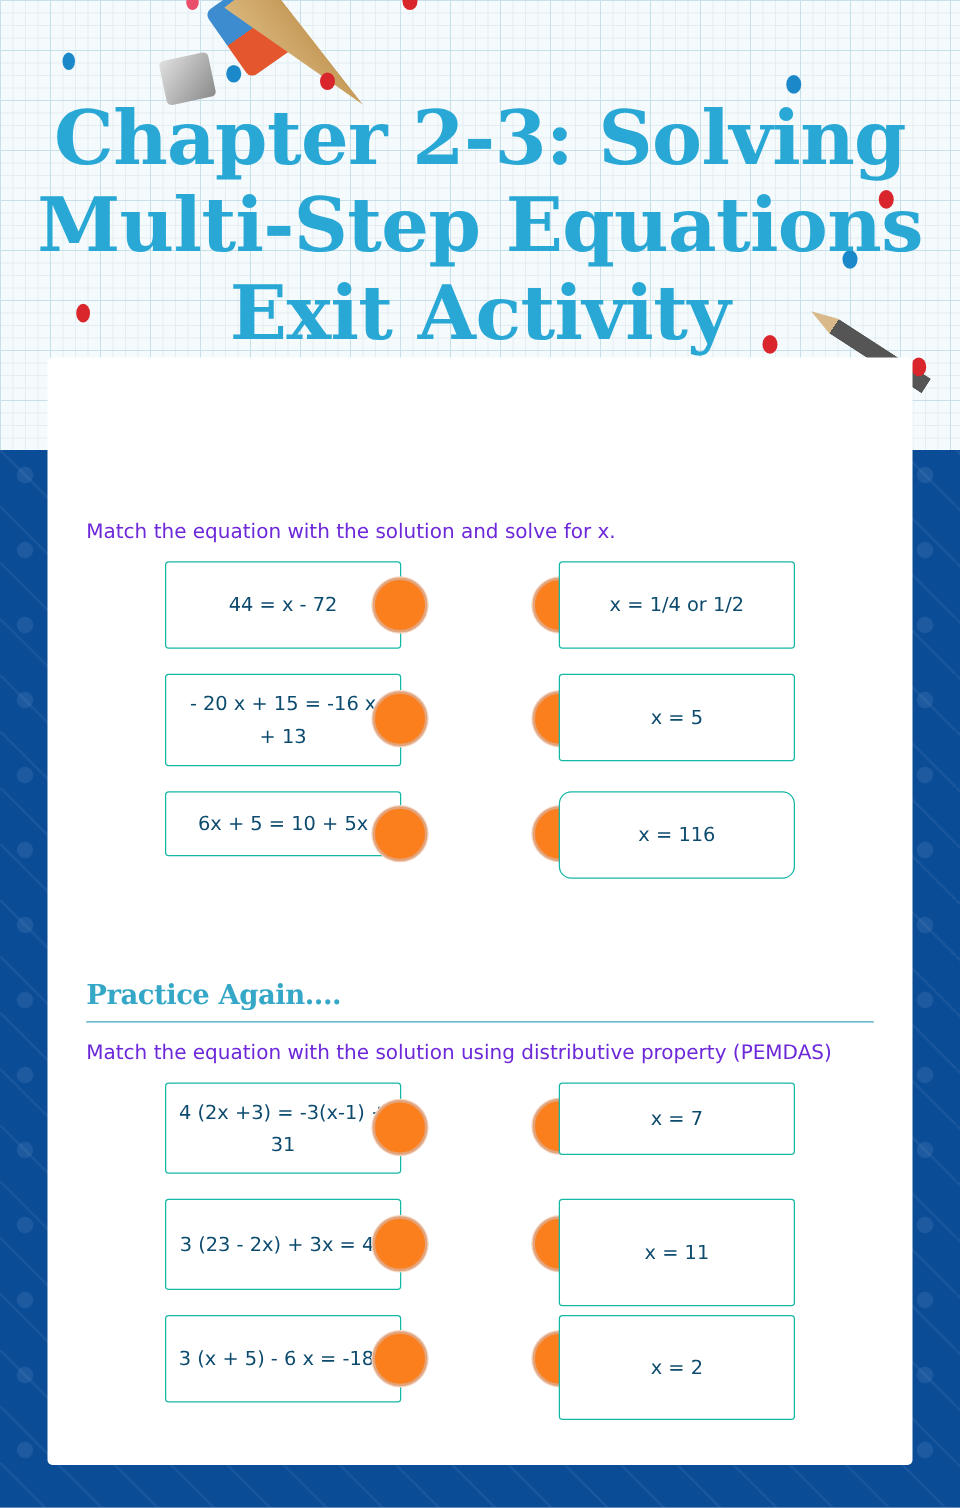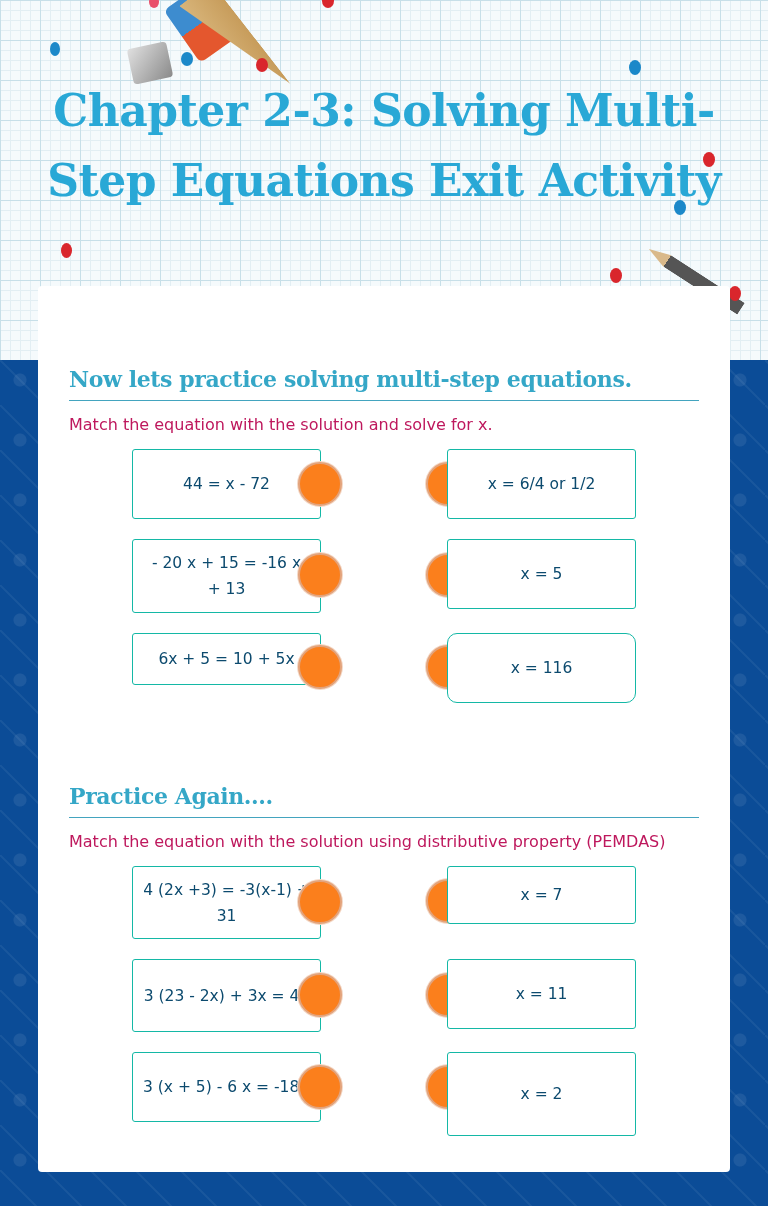--- a/index.html
+++ b/index.html
@@ -54,42 +54,42 @@
     position: absolute; left: 640px; top: 272px; width: 110px; height: 14px;
     transform: rotate(33deg);
     background: linear-gradient(90deg, #d9b98a 0 20%, #555 20% 100%);
     clip-path: polygon(0 50%, 20% 0, 100% 0, 100% 100%, 20% 100%);
   }
 
   .page-title {
     position: absolute; left: 0; top: 76px; width: 768px;
     text-align: center;
     font-family: "DejaVu Serif", serif;
-    font-size: 44px; line-height: 70px;
+    font-size: 60px; line-height: 70px;
     color: #29a8d6;
     letter-spacing: -0.5px;
   }
 
   .card {
     position: absolute; left: 38px; top: 286px; width: 692px; height: 886px;
     background: #ffffff;
     border-radius: 4px;
   }
 
   .section-title {
     position: absolute; left: 31px; width: 630px;
     font-family: "DejaVu Serif", serif;
     font-size: 22px; color: #35a7c7;
     padding-bottom: 8px;
     border-bottom: 1px solid #43a4bf;
     letter-spacing: -0.4px;
   }
   .instructions {
     position: absolute; left: 31px;
-    font-size: 16px; color: #be185d;
+    font-size: 16px; color: #6d28d9;
   }
 
   .match-box {
     position: absolute; width: 189px;
     border: 1px solid #14b8a6; border-radius: 3px;
     background: #fff;
     display: flex; align-items: center; justify-content: center;
     text-align: center;
     font-size: 15.5px; line-height: 26px; color: #0c4a6e;
     padding: 16px 10px;
@@ -127,30 +127,29 @@
 <div class="dot red" style="left:703px;top:152px;width:12px;height:15px;"></div>
 <div class="dot blue" style="left:674px;top:200px;width:12px;height:15px;"></div>
 <div class="dot red" style="left:61px;top:243px;width:11px;height:15px;"></div>
 <div class="dot red" style="left:610px;top:268px;width:12px;height:15px;"></div>
 <div class="dot red" style="left:729px;top:286px;width:12px;height:15px;"></div>
 
 <h1 class="page-title">Chapter 2-3: Solving Multi-Step Equations Exit Activity</h1>
 
 <div class="card">
 
-  <h2 class="section-title" style="top:80px;">Now lets practice solving multi-step equations.</h2>
   <p class="instructions" style="top:129px;">Match the equation with the solution and solve for x.</p>
 
   <div class="match-box left" style="top:163px;height:70px;">
       <span>44 = x - 72</span>
     </div>
   <div class="match-dot left" style="top:176px;"></div>
   <div class="match-dot right" style="top:176px;"></div>
   <div class="match-box right" style="top:163px;height:70px;">
-      <span>x = 6/4 or 1/2</span>
+      <span>x = 1/4 or 1/2</span>
     </div>
 
   <div class="match-box left" style="top:253px;height:74px;">
       <span>- 20 x + 15 = -16 x + 13</span>
     </div>
   <div class="match-dot left" style="top:267px;"></div>
   <div class="match-dot right" style="top:267px;"></div>
   <div class="match-box right" style="top:253px;height:70px;">
       <span>x = 5</span>
     </div>
@@ -174,21 +173,21 @@
   <div class="match-dot right" style="top:593px;"></div>
   <div class="match-box right" style="top:580px;height:58px;">
       <span>x = 7</span>
     </div>
 
   <div class="match-box left" style="top:673px;height:73px;">
       <span>3 (23 - 2x) + 3x = 48</span>
     </div>
   <div class="match-dot left" style="top:687px;"></div>
   <div class="match-dot right" style="top:687px;"></div>
-  <div class="match-box right" style="top:673px;height:70px;">
+  <div class="match-box right" style="top:673px;height:86px;">
       <span>x = 11</span>
     </div>
 
   <div class="match-box left" style="top:766px;height:70px;justify-content:flex-start;white-space:nowrap;">
       <span>3 (x + 5) - 6 x = -18</span>
     </div>
   <div class="match-dot left" style="top:779px;"></div>
   <div class="match-dot right" style="top:779px;"></div>
   <div class="match-box right" style="top:766px;height:84px;">
       <span>x = 2</span>

